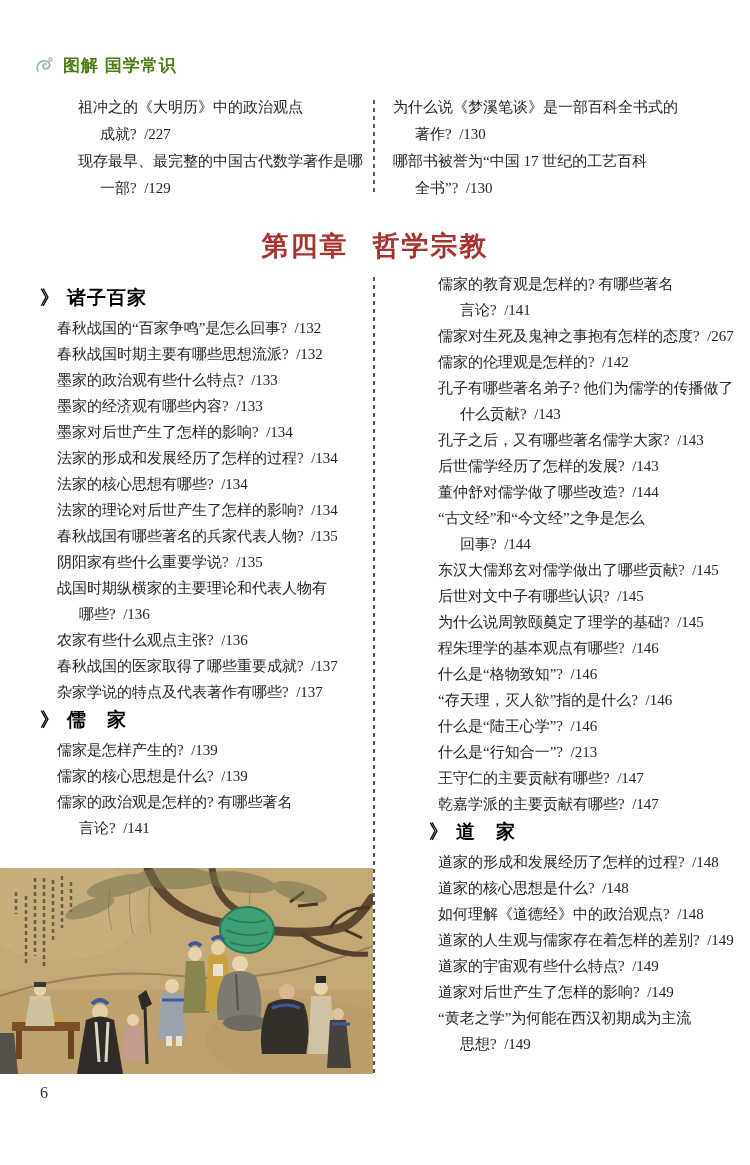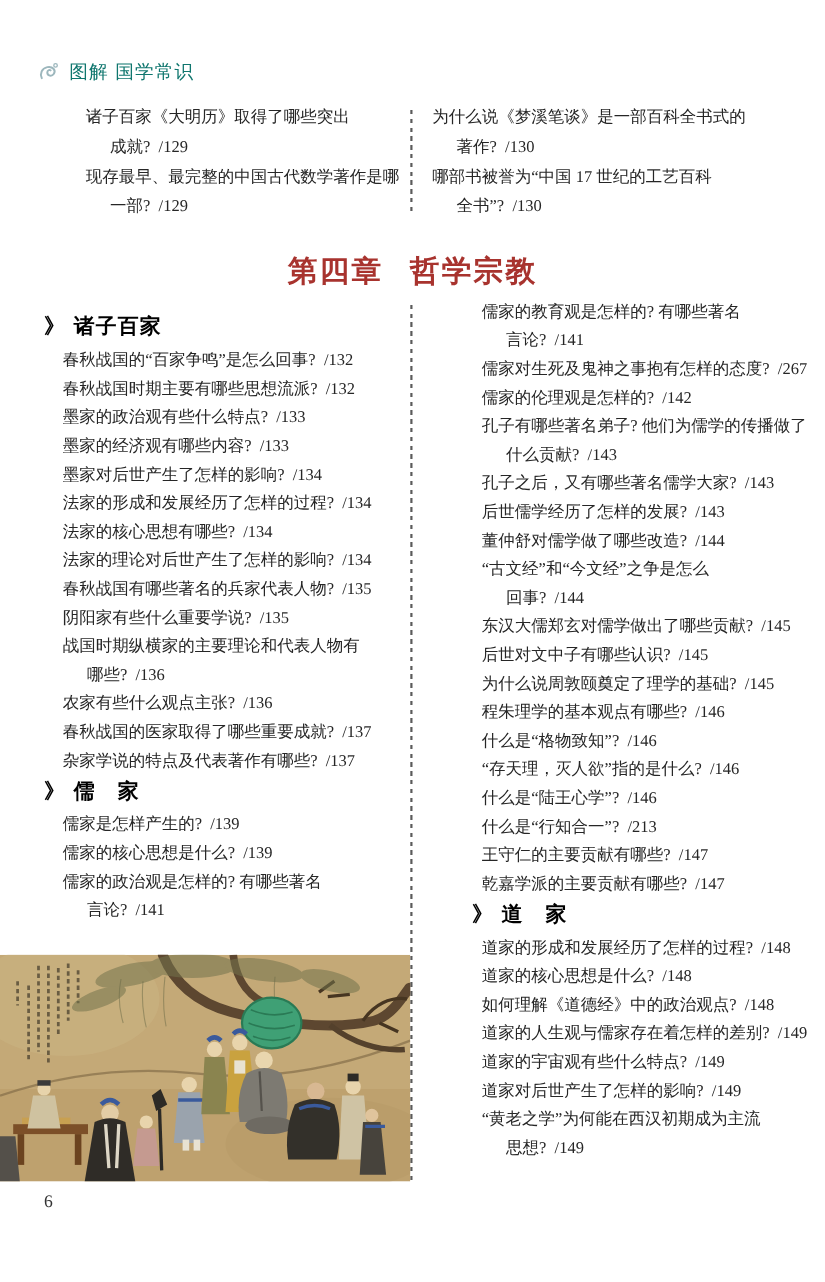--- a/index.html
+++ b/index.html
@@ -2,22 +2,22 @@
 <html><head>
 <meta charset="utf-8">
 <style>
   html,body{margin:0;padding:0;background:#ffffff;}
   .page{
     position:relative;width:750px;height:1165px;background:#ffffff;
     font-family:"Liberation Serif","DejaVu Serif",serif;color:#262626;overflow:hidden;
   }
   
   .logo{position:absolute;left:34px;top:54px;display:flex;align-items:center;gap:7px;}
-  .logo-text{font-family:"Liberation Sans","DejaVu Sans",sans-serif;font-weight:normal;
-    font-size:17px;color:#0f766e;letter-spacing:1px;}
+  .logo-text{font-family:"Liberation Sans","DejaVu Sans",sans-serif;font-weight:bold;
+    font-size:17px;color:#4d7c0f;letter-spacing:1px;}
   
   .top-toc{position:absolute;width:300px;}
   .top-toc.left{left:78px;top:94px;}
   .top-toc.right{left:393px;top:94px;width:330px;}
   .top-toc .line{line-height:27px;}
   
   .divider{position:absolute;width:2px;
     background:repeating-linear-gradient(to bottom,#5b5b5b 0 4px,transparent 4px 8px);}
   .divider.top{left:373px;top:100px;height:92px;}
   .divider.main{left:373px;top:277px;height:799px;}
@@ -51,22 +51,22 @@
   <div class="logo">
     <svg width="22" height="22" viewBox="0 0 22 22">
       <path d="M4 16 C2 12 4 7 9 6 C14 5 17 9 15 12 C13 15 9 14 9 11 C9 9 11 8 12 9" fill="none" stroke="#9db7bd" stroke-width="1.8" stroke-linecap="round"></path>
       <circle cx="16.5" cy="4.5" r="1.6" fill="none" stroke="#9db7bd" stroke-width="1.2"></circle>
     </svg>
     <span class="logo-text">图解 国学常识</span>
   </div>
 
   <div class="top-toc left">
 
-  <p class="line">诸子百家《大明历》取得了哪些突出</p>
-      <p class="line cont">成就?  /129</p>
+  <p class="line">祖冲之的《大明历》中的政治观点</p>
+      <p class="line cont">成就?  /227</p>
       <p class="line">现存最早、最完整的中国古代数学著作是哪</p>
       <p class="line cont">一部?  /129</p>
     </div>
   <div class="top-toc right">
 
   <p class="line">为什么说《梦溪笔谈》是一部百科全书式的</p>
       <p class="line cont">著作?  /130</p>
       <p class="line">哪部书被誉为“中国 17 世纪的工艺百科</p>
       <p class="line cont">全书”?  /130</p>
     </div>

